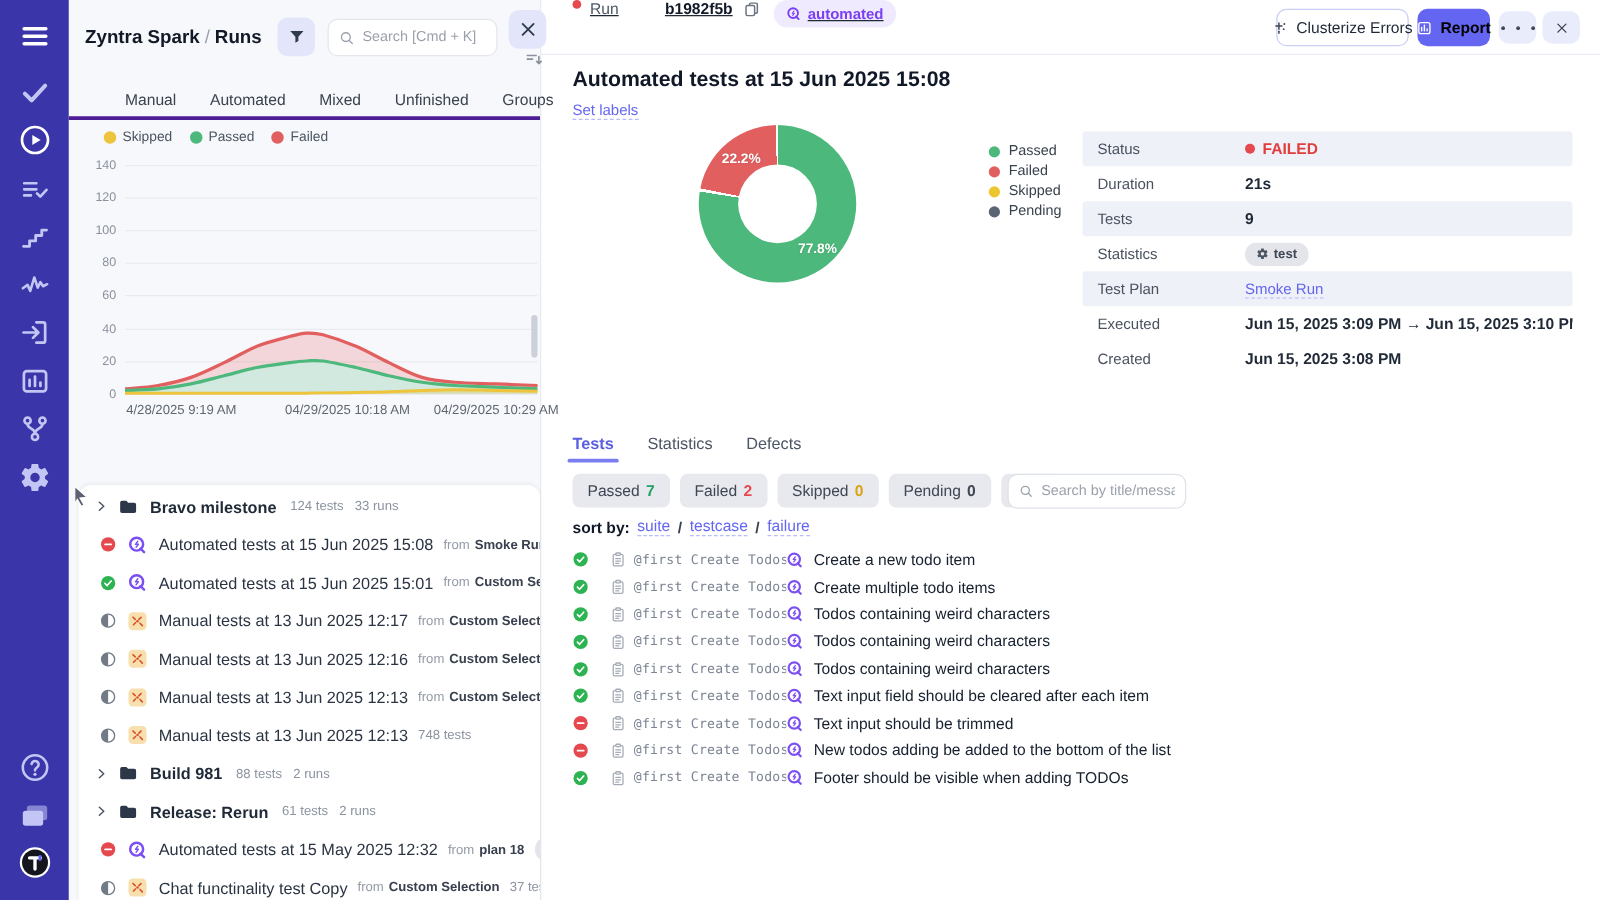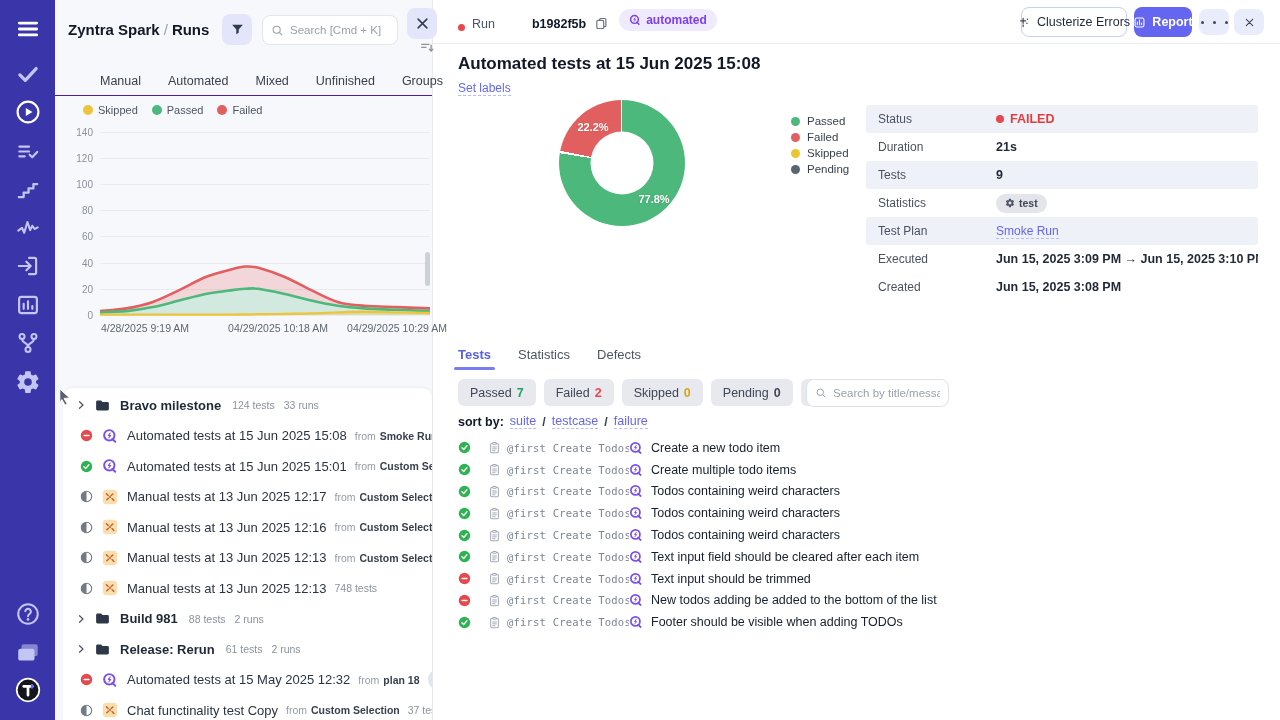--- a/index.html
+++ b/index.html
@@ -21,21 +21,21 @@
   .btn-sq { position:absolute; width:30px; height:31px; background:#e3e6fb; border-radius:8px; display:flex; align-items:center; justify-content:center; cursor:pointer; }
   .btn-sq svg { width:15px; height:15px; color:#2f3a4a; }
   .lp-filter { left:167px; top:14px; }
   .lp-close { left:352px; top:8px; z-index:6; }
   .lp-search { position:absolute; left:207px; top:15px; width:136px; height:30px; background:#fff; border:1px solid #e3e6ec; border-radius:8px; display:flex; align-items:center; padding:0 8px; }
   .lp-search svg { width:13px; height:13px; color:#9aa1ac; flex:none; }
   .lp-search input { border:0; outline:0; background:transparent; font-size:11.5px; color:#374151; margin-left:6px; width:100%; font-family:"Liberation Sans",sans-serif; }
   .lp-search input::placeholder { color:#9aa1ac; }
   .mini-sort { position:absolute; left:366px; top:43px; width:13px; height:10px; color:#8a919d; z-index:6; }
 
-  .lp-tabs { position:absolute; left:0; top:66px; width:100%; height:30px; display:flex; align-items:center; gap:27px; padding-left:18px; border-bottom:1px solid #4c1d95; }
+  .lp-tabs { position:absolute; left:0; top:66px; width:100%; height:30px; display:flex; align-items:center; gap:27px; padding-left:18px; border-bottom:3px solid #4c1d95; }
   .lp-tabs .ticon { width:16px; height:16px; color:#39424e; }
   .lp-tab { font-size:12.5px; color:#39424e; cursor:pointer; white-space:nowrap; }
 
   
   .lp-legend { position:absolute; left:28px; top:104px; display:flex; gap:14px; align-items:center; }
   .lg-item { display:flex; align-items:center; gap:5px; font-size:11px; color:#4b5563; }
   .lg-dot { width:10px; height:10px; border-radius:50%; }
   .gridline { position:absolute; left:45px; width:330px; height:1px; background:#e9ebf0; }
   .ytick { position:absolute; width:38px; text-align:right; font-size:10px; color:#8a919d; }
   .xtick { position:absolute; top:322px; width:130px; margin-left:-65px; text-align:center; font-size:10.5px; color:#5f6770; white-space:nowrap; }
@@ -55,31 +55,31 @@
   .rr-meta { font-size:10.5px; color:#8b93a0; margin-right:9px; }
   .rr-from { font-size:10.5px; color:#959ca8; margin-right:4px; }
   .rr-fromname { font-size:10.5px; font-weight:700; color:#39414e; margin-right:8px; }
   .env-badge { display:inline-flex; align-items:center; gap:4px; height:19px; padding:0 9px; background:#e3e5ea; border-radius:10px; font-size:10.5px; color:#3f4754; margin-right:8px; flex:none; }
   .env-badge svg { width:10px; height:10px; color:#4b5563; }
   .lp-scrollbar { position:absolute; left:370px; top:252px; width:5px; height:34px; background:#ccd1d9; border-radius:3px; z-index:4; }
 
   
   .right-panel { position:absolute; left:432px; top:0; width:848px; height:720px; background:#fff; border-left:1px solid #e8eaef; }
   .rp-topbar { position:absolute; left:0; top:0; width:100%; height:44px; border-bottom:1px solid #e9ecf1; }
-  .tb-left { position:absolute; left:25px; top:0; height:31px; display:flex; align-items:flex-end; }
+  .tb-left { position:absolute; left:25px; top:0; height:31px; display:flex; align-items:flex-start;text-decoration:underline; }
   .dot-red { width:7px; height:7px; border-radius:50%; background:#e5484d; display:inline-block; flex:none; }
   .tb-run { font-size:12.5px; color:#4b5563; margin-left:7px; }
   .tb-id { font-size:12.5px; font-weight:700; color:#111827; margin-left:5px;padding-left:32px; }
   .tb-copy { width:15px; height:15px; color:#6b7280; margin-left:8px; cursor:pointer; }
   .type-badge { display:inline-flex; align-items:center; gap:5px; height:22px; padding:0 10px; border-radius:11px; background:#efeafd; color:#7a3ff2; font-size:12px; font-weight:700; margin-left:10px; cursor:pointer; }
   .type-badge svg { width:12px; height:12px; }
   .btn { position:absolute; top:7px; height:30px; display:flex; align-items:center; justify-content:center; gap:6px; border-radius:8px; font-size:12.5px; cursor:pointer; white-space:nowrap; }
   .btn-cluster { left:588px; width:106px; background:#fff; border:1px solid #c9cef6; color:#1f2937; }
   .btn-cluster svg { width:13px; height:13px; color:#3f4754; }
-  .btn-report { left:701px; width:58px; background:#6466f1; color:#ffffff; font-weight:600; }
+  .btn-report { left:701px; width:58px; background:#6466f1; color:#000000; font-weight:600; }
   .btn-report svg { width:13px; height:13px; }
   .btn-more { left:766px; top:9px; width:30px; height:26px; background:#e9ecfb; }
   .btn-more i { width:3px; height:3px; border-radius:50%; background:#3f4754; margin:0 1.5px; }
   .btn-close { left:801px; top:9px; width:30px; height:26px; background:#e9ecfb; }
   .btn-close svg { width:11px; height:11px; color:#3f4754; }
 
   .rp-title { position:absolute; left:25px; top:54px; font-size:17px; font-weight:700; color:#111827; }
   .set-labels { position:absolute; left:25px; top:81px; font-size:12px; color:#6466f1; border-bottom:1px dashed #b9bcf7; cursor:pointer; }
 
   

